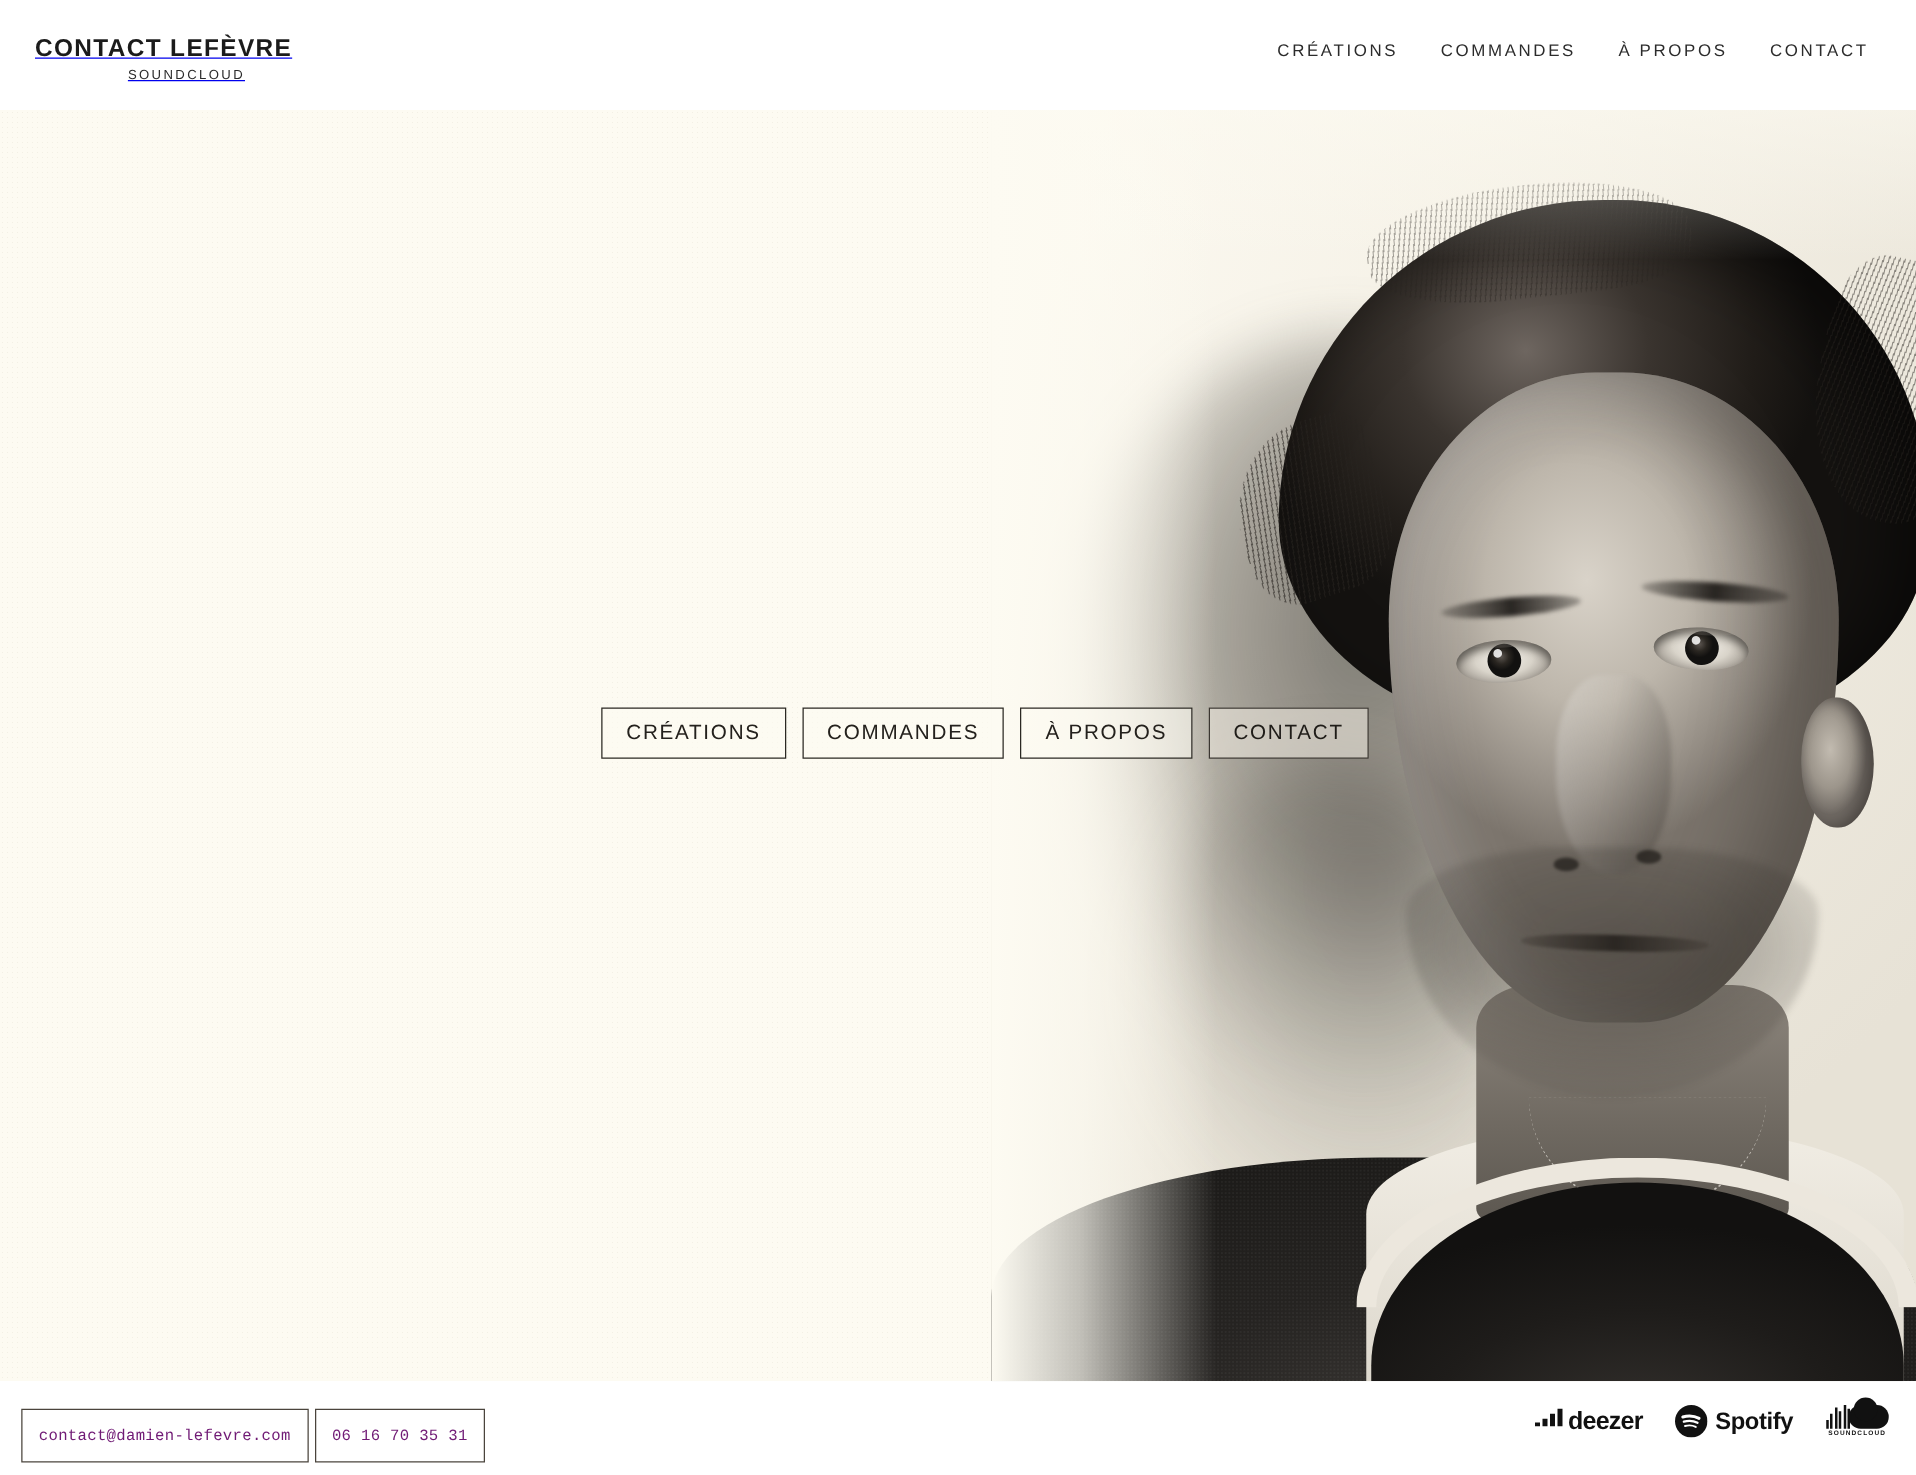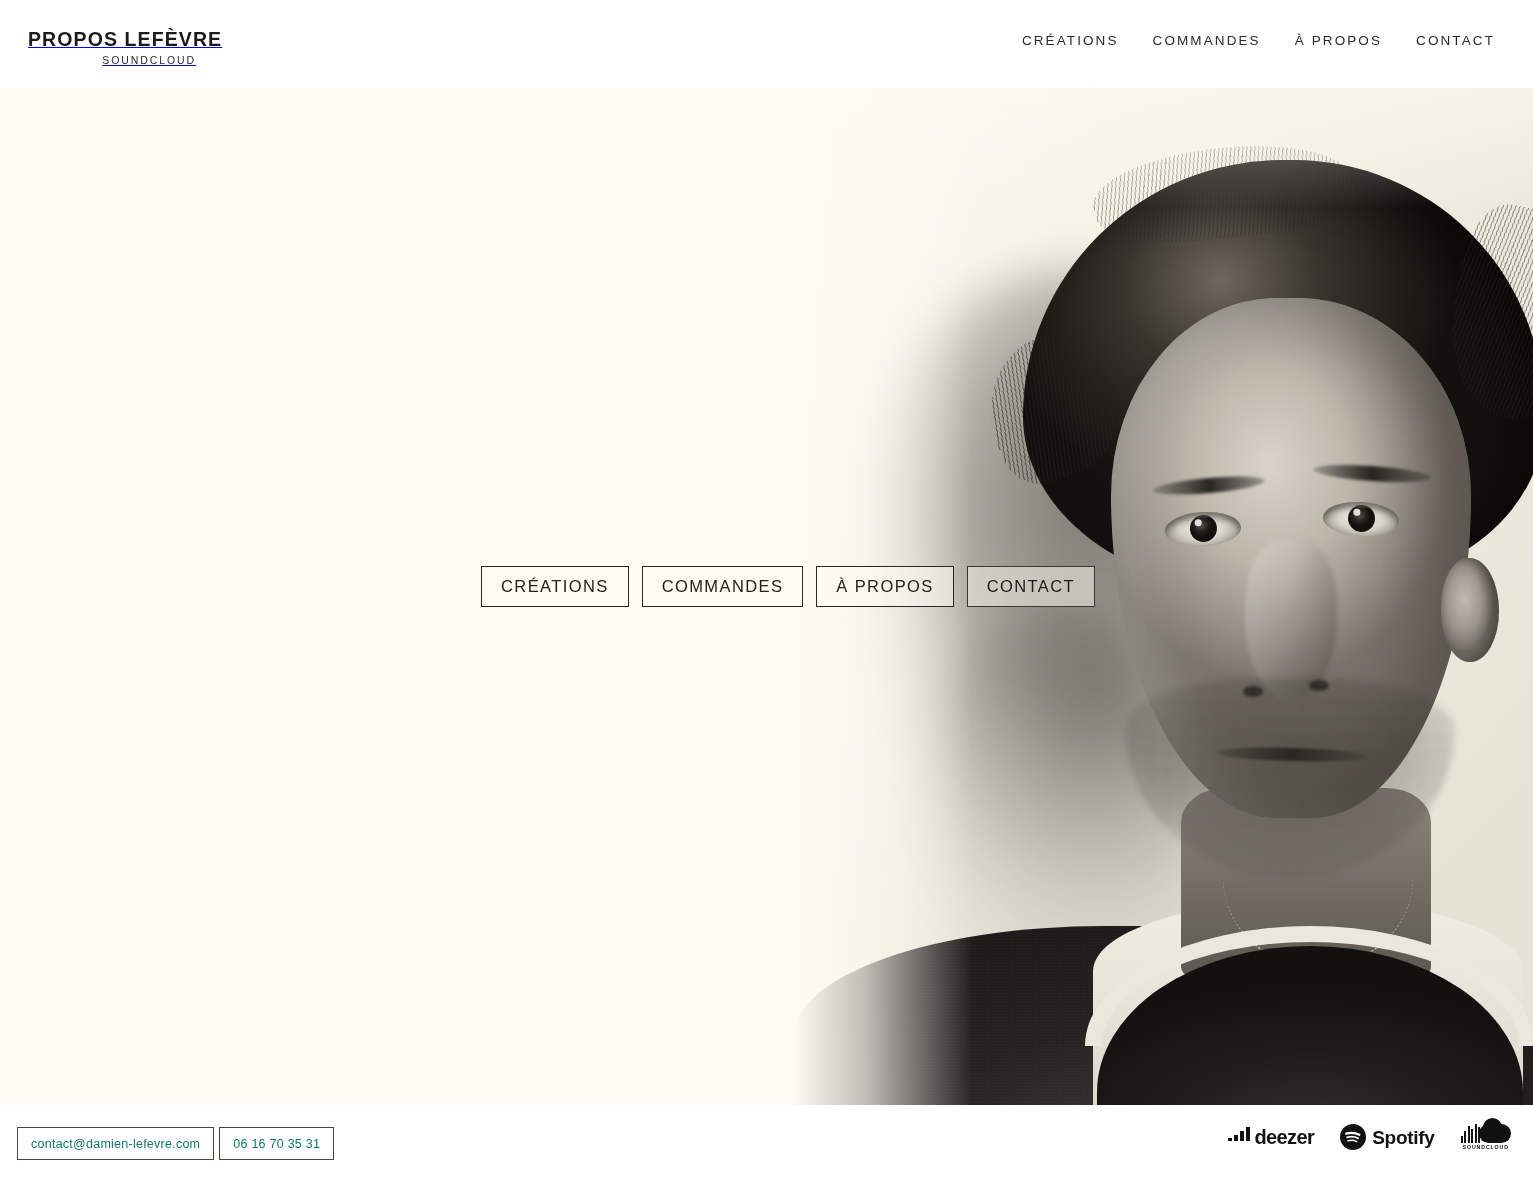--- a/index.html
+++ b/index.html
@@ -445,29 +445,29 @@
     position: absolute;
     left: 17px;
     top: 1127px - 1105px;
     top: 22px;
     display: flex;
     align-items: stretch;
     gap: 5px;
   }
 
   .footer-box {
-    height: 33px;
+    height: 43px;
     padding: 0 13px;
     display: flex;
     align-items: center;
     border: 1px solid #4a443c;
-    font-family: Liberation Sans, sans-serif;
+    font-family: Liberation Mono, monospace;
     font-size: 12.5px;
     letter-spacing: 0.25px;
-    color: #0f766e;
+    color: #701a75;
     white-space: nowrap;
     text-decoration: none;
     cursor: pointer;
     background: #fff;
   }
 
   .footer-social {
     position: absolute;
     right: 22px;
     top: 19px;
@@ -564,21 +564,21 @@
   }
 </style>
 </head>
 <body>
 
 <div class="page">
 
   <div class="header">
 
     <a class="brand" href="#">
-      <span class="brand-name">PROPOS LEFÈVRE</span>
+      <span class="brand-name">CONTACT LEFÈVRE</span>
       <span class="brand-sub">SOUNDCLOUD</span>
     </a>
 
     <nav class="topnav">
       <a class="topnav-item" href="#">CRÉATIONS</a>
       <a class="topnav-item" href="#">COMMANDES</a>
       <a class="topnav-item" href="#">À PROPOS</a>
       <a class="topnav-item" href="#">CONTACT</a>
     </nav>
   </div>

